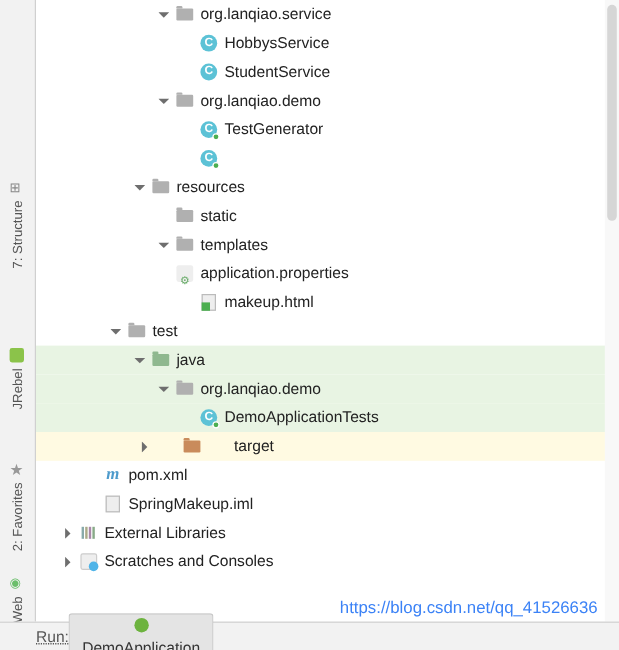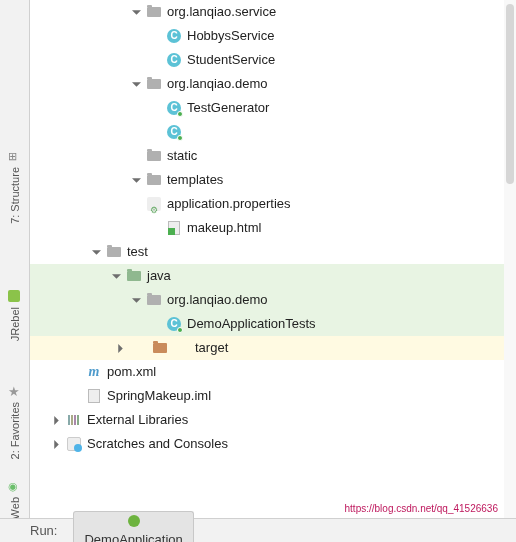--- a/index.html
+++ b/index.html
@@ -41,28 +41,28 @@
 .sidebar { position: absolute; left: 0; top: 0; bottom: 24px; width: 30px; background: #f2f2f2; border-right: 1px solid #d0d0d0; }
 .sidebar-item { position: absolute; left: 0; width: 30px; display: flex; flex-direction: column; align-items: center; cursor: pointer; }
 .sidebar-text { writing-mode: vertical-rl; transform: rotate(180deg); font-size: 11px; color: #555; margin-top: 3px; }
 .sidebar-icon { width: 14px; height: 14px; }
 .s-structure .sidebar-icon { color: #888; font-size: 11px; }
 .s-jrebel .sidebar-icon::after { content: ""; display:block; width: 12px; height: 12px; background: #8bc34a; border-radius: 2px; }
 .s-fav .sidebar-icon::after { content: "★"; color: #999; font-size: 13px; display:block; line-height:13px; }
 .s-web .sidebar-icon::after { content: "◉"; color: #6bbf6b; font-size: 11px; display:block; line-height:13px; }
 
 .bottom { position: absolute; bottom: 0; left: 0; right: 0; height: 24px; background: #f2f2f2; border-top: 1px solid #d0d0d0; display: flex; align-items: center; padding-left: 30px; }
-.bottom-label { color: #555; margin-right: 16px; text-decoration-style: dotted; text-align: center; }
+.bottom-label { color: #555; margin-right: 0; text-decoration: underline; text-decoration-style: dotted; text-align: center; }
 .bottom-tab { background: #e4e4e4; border: 1px solid #c8c8c8; border-bottom: none; padding: 3px 10px; border-radius: 3px 3px 0 0; display: flex; align-items: center; gap: 5px; cursor: pointer; flex-direction: column; }
 .spring-icon { width: 12px; height: 12px; background: #6db33f; border-radius: 50%; }
 
 .scrollbar { position: absolute; right: 0; top: 0; bottom: 24px; width: 12px; background: #f8f8f8; }
 .thumb { position: absolute; left: 2px; right: 2px; top: 4px; height: 180px; background: #d6d6d6; border-radius: 4px; }
 
-.watermark { position: absolute; bottom: 28px; right: 18px; color: #be185d; font-size: 10px; pointer-events: none; }
+.watermark { position: absolute; bottom: 28px; right: 18px; color: #3b82f6; font-size: 14px; pointer-events: none; }
 </style>
 </head>
 <body>
 
 <div class="sidebar">
   <div class="sidebar-item s-structure" style="top:150px">
     <span class="sidebar-icon">⊞</span>
     <span class="sidebar-text">7: Structure</span>
   </div>
   <div class="sidebar-item s-jrebel" style="top:290px">
@@ -165,20 +165,35 @@
       <span class="indent"></span>
       <span class="indent"></span>
       <span class="indent"></span>
     <span class="chev"></span>
     <span class="icon">
         <span class="class-c">C</span>
         <span class="test-dot"></span>
       </span>
   </div>
 
+  <div class="row">
+    <span class="indent"></span>
+      <span class="indent"></span>
+      <span class="indent"></span>
+      <span class="indent"></span>
+    <span class="chev">
+        <svg viewBox="0 0 8 8">
+          <path d="M0 2l4 4 4-4z"></path>
+        </svg>
+      </span>
+    <span class="icon">
+        <span class="folder-gray"></span>
+      </span>
+    <span class="label">resources</span>
+  </div>
 
   <div class="row">
     <span class="indent"></span>
       <span class="indent"></span>
       <span class="indent"></span>
       <span class="indent"></span>
       <span class="indent"></span>
     <span class="chev"></span>
     <span class="icon">
         <span class="folder-gray"></span>

